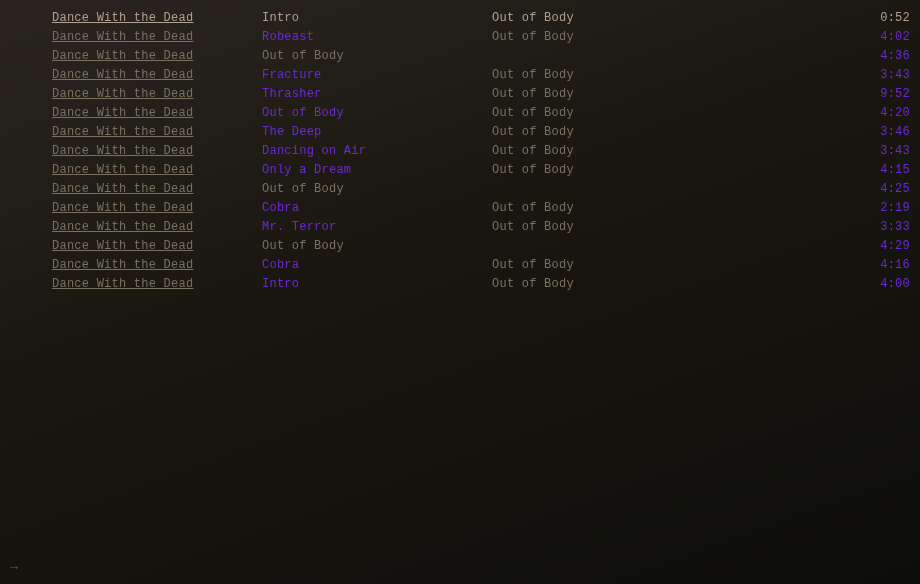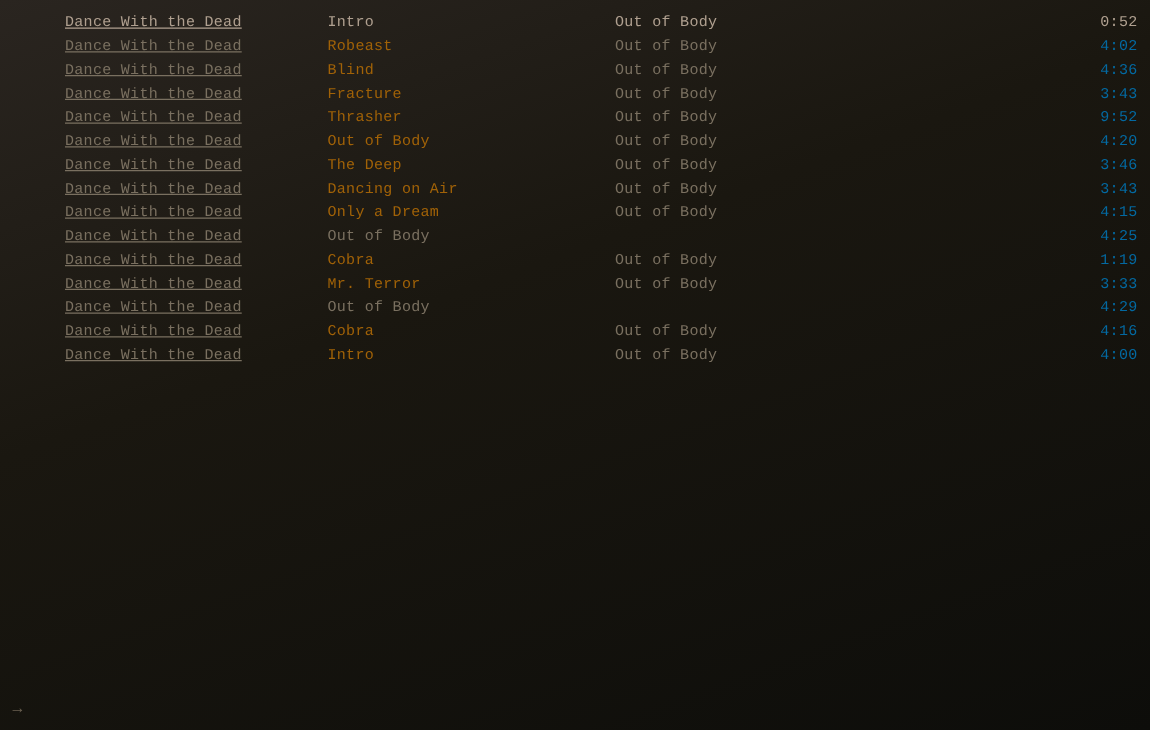--- a/index.html
+++ b/index.html
@@ -39,32 +39,32 @@
     .col-artist {
       width: 210px;
       flex-shrink: 0;
       color: #7a7060;
       text-decoration: underline;
     }
 
     .col-title {
       width: 230px;
       flex-shrink: 0;
-      color: #a16207;
+      color: #6d28d9;
     }
 
     .col-album {
       flex: 1;
       color: #7a7060;
     }
 
     .col-duration {
       width: 60px;
       text-align: right;
-      color: #0369a1;
+      color: #6d28d9;
     }
 
     .track-row:first-child .col-artist,
     .track-row:first-child .col-title,
     .track-row:first-child .col-album,
     .track-row:first-child .col-duration {
       color: #b0a090;
     }
 
     .arrow-indicator {
@@ -87,21 +87,20 @@
       <div class="col-duration">0:52</div>
     </div>
     <div class="track-row">
       <div class="col-artist">Dance With the Dead</div>
       <div class="col-title">Robeast</div>
       <div class="col-album">Out of Body</div>
       <div class="col-duration">4:02</div>
     </div>
     <div class="track-row">
       <div class="col-artist">Dance With the Dead</div>
-      <div class="col-title">Blind</div>
       <div class="col-album">Out of Body</div>
       <div class="col-duration">4:36</div>
     </div>
     <div class="track-row">
       <div class="col-artist">Dance With the Dead</div>
       <div class="col-title">Fracture</div>
       <div class="col-album">Out of Body</div>
       <div class="col-duration">3:43</div>
     </div>
     <div class="track-row">
@@ -136,21 +135,21 @@
     </div>
     <div class="track-row">
       <div class="col-artist">Dance With the Dead</div>
       <div class="col-album">Out of Body</div>
       <div class="col-duration">4:25</div>
     </div>
     <div class="track-row">
       <div class="col-artist">Dance With the Dead</div>
       <div class="col-title">Cobra</div>
       <div class="col-album">Out of Body</div>
-      <div class="col-duration">1:19</div>
+      <div class="col-duration">2:19</div>
     </div>
     <div class="track-row">
       <div class="col-artist">Dance With the Dead</div>
       <div class="col-title">Mr. Terror</div>
       <div class="col-album">Out of Body</div>
       <div class="col-duration">3:33</div>
     </div>
     <div class="track-row">
       <div class="col-artist">Dance With the Dead</div>
       <div class="col-album">Out of Body</div>

